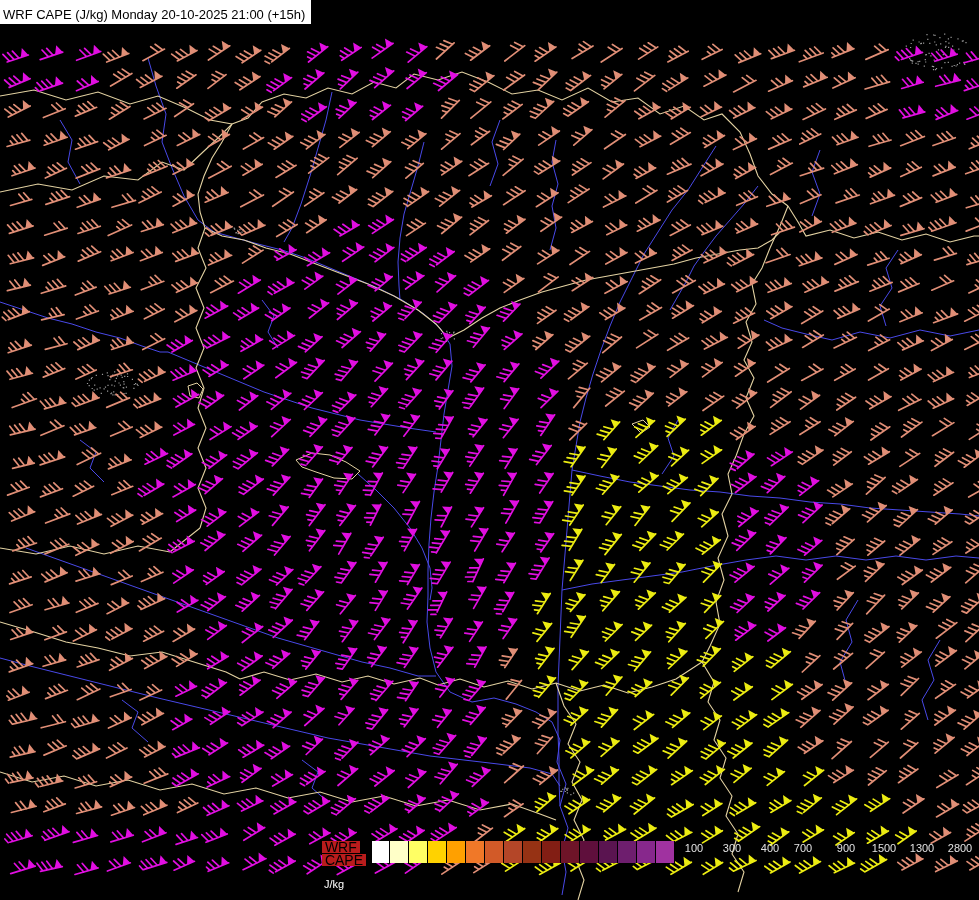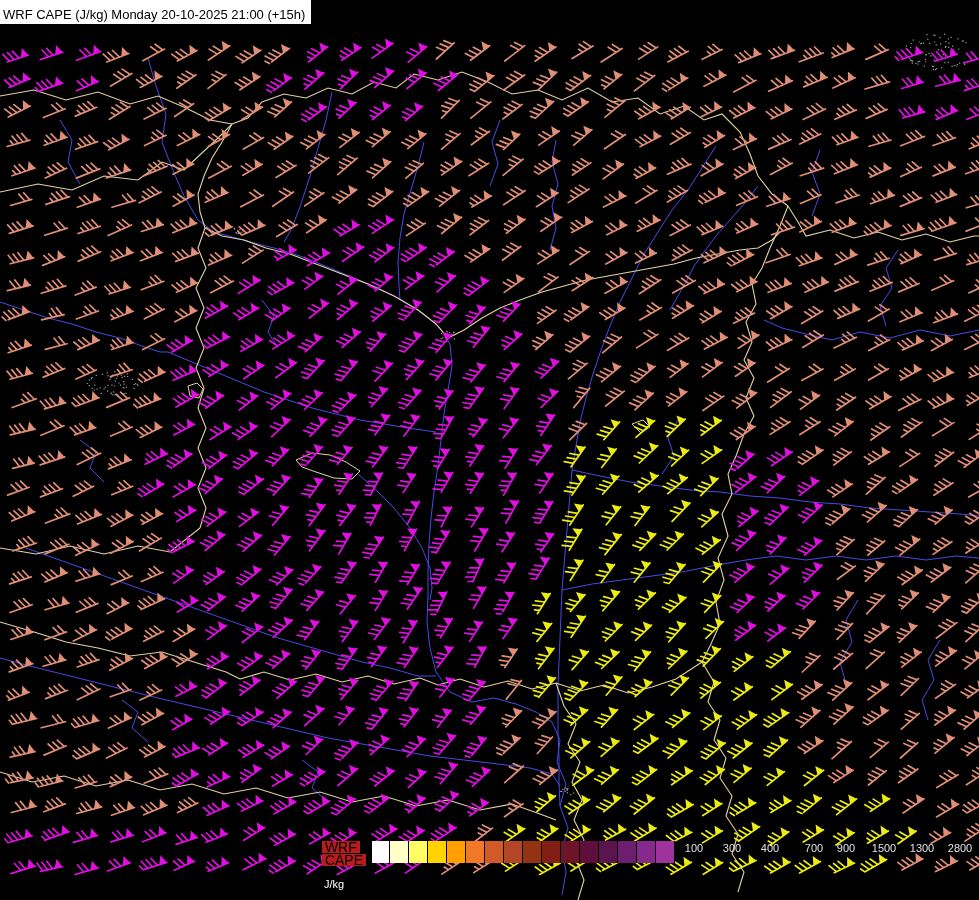--- a/index.html
+++ b/index.html
@@ -107,21 +107,21 @@
           <div class="lcell" style="background: rgb(95, 15, 60);"></div>
           <div class="lcell" style="background: rgb(90, 20, 80);"></div>
           <div class="lcell" style="background: rgb(110, 30, 110);"></div>
           <div class="lcell" style="background: rgb(135, 40, 140);"></div>
           <div class="lcell" style="background: rgb(160, 50, 160);"></div>
         </div>
       <div class="legend-ticks" id="legend-ticks">
           <span style="left: 19px;">100</span>
           <span style="left: 57px;">300</span>
           <span style="left: 95px;">400</span>
-          <span style="left: 139px;">700</span>
+          <span style="left: 128px;">700</span>
           <span style="left: 171px;">900</span>
           <span style="left: 209px;">1500</span>
           <span style="left: 247px;">1300</span>
           <span style="left: 285px;">2800</span>
         </div>
     </div>
   </div>
 
 </div>
 

